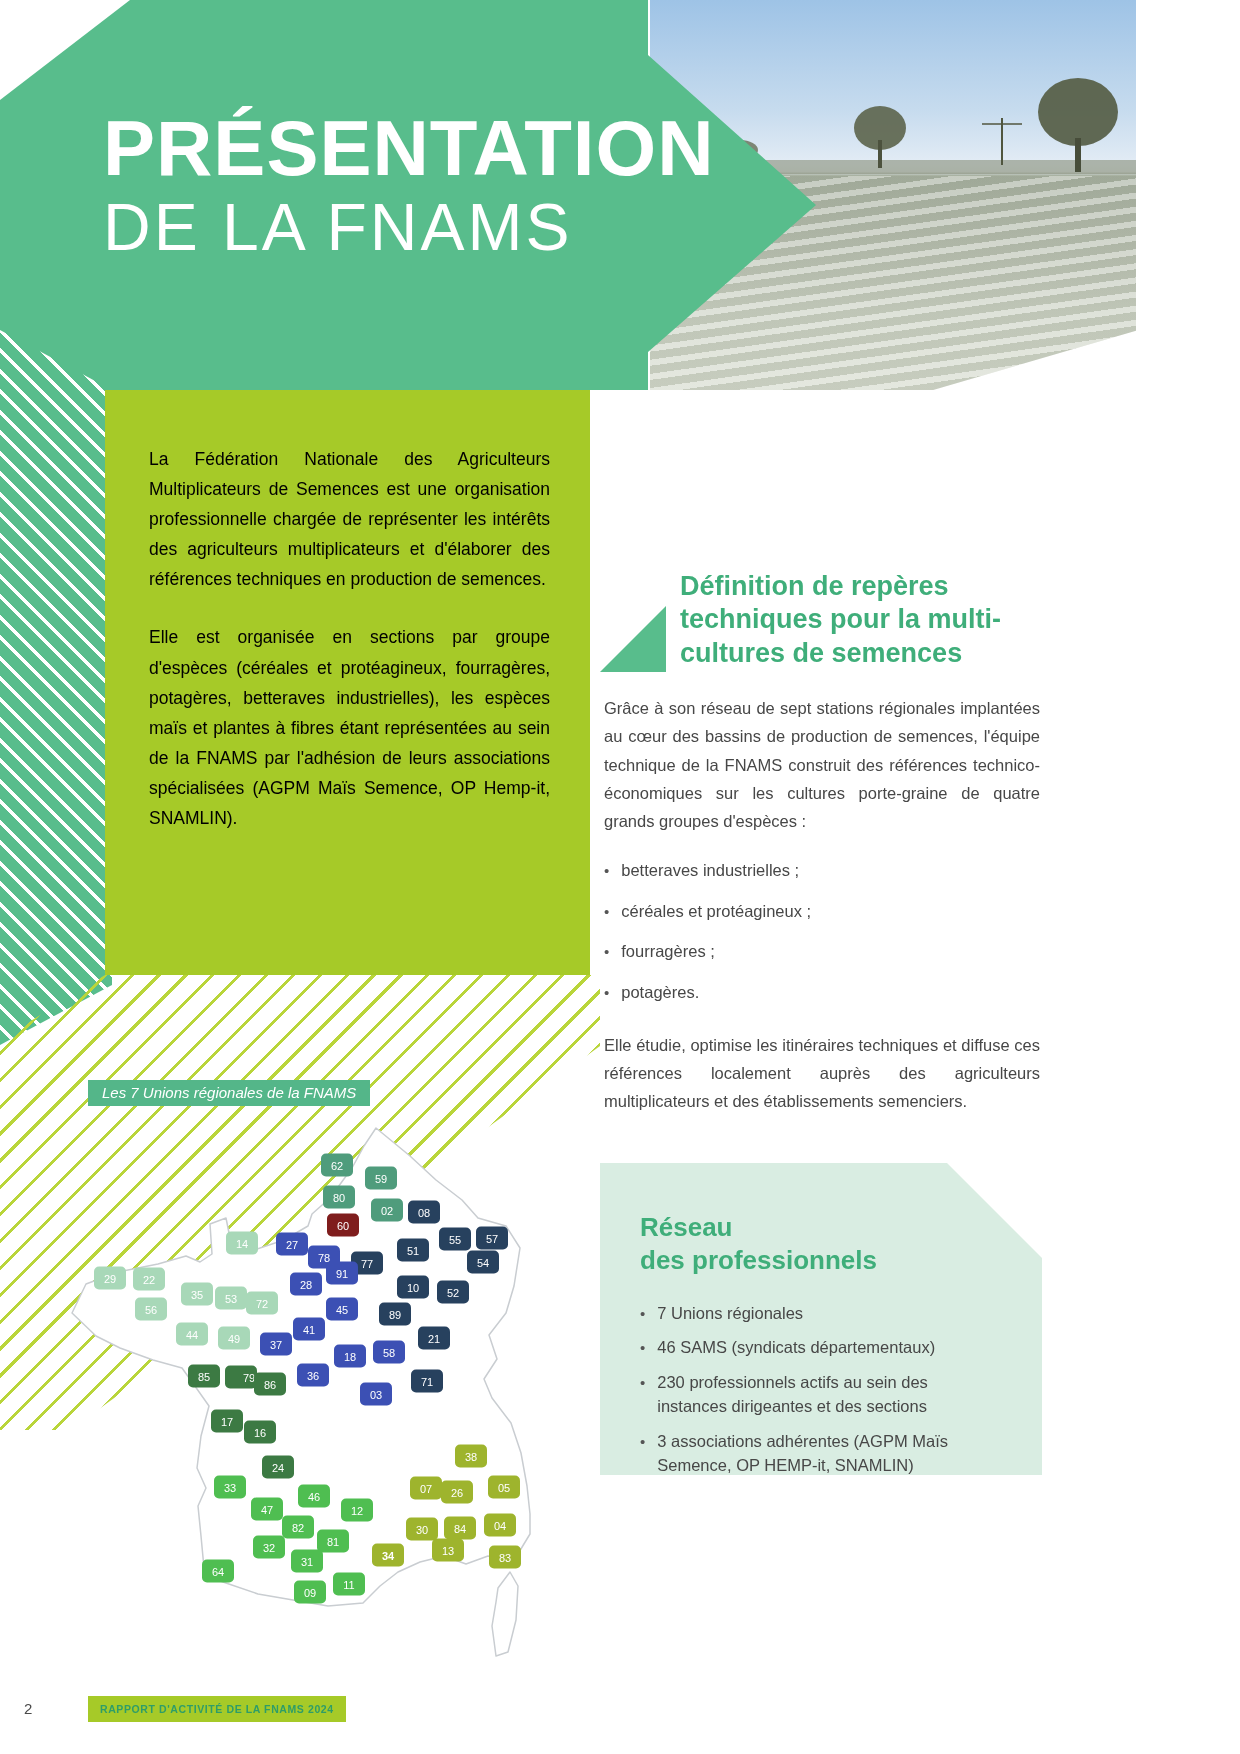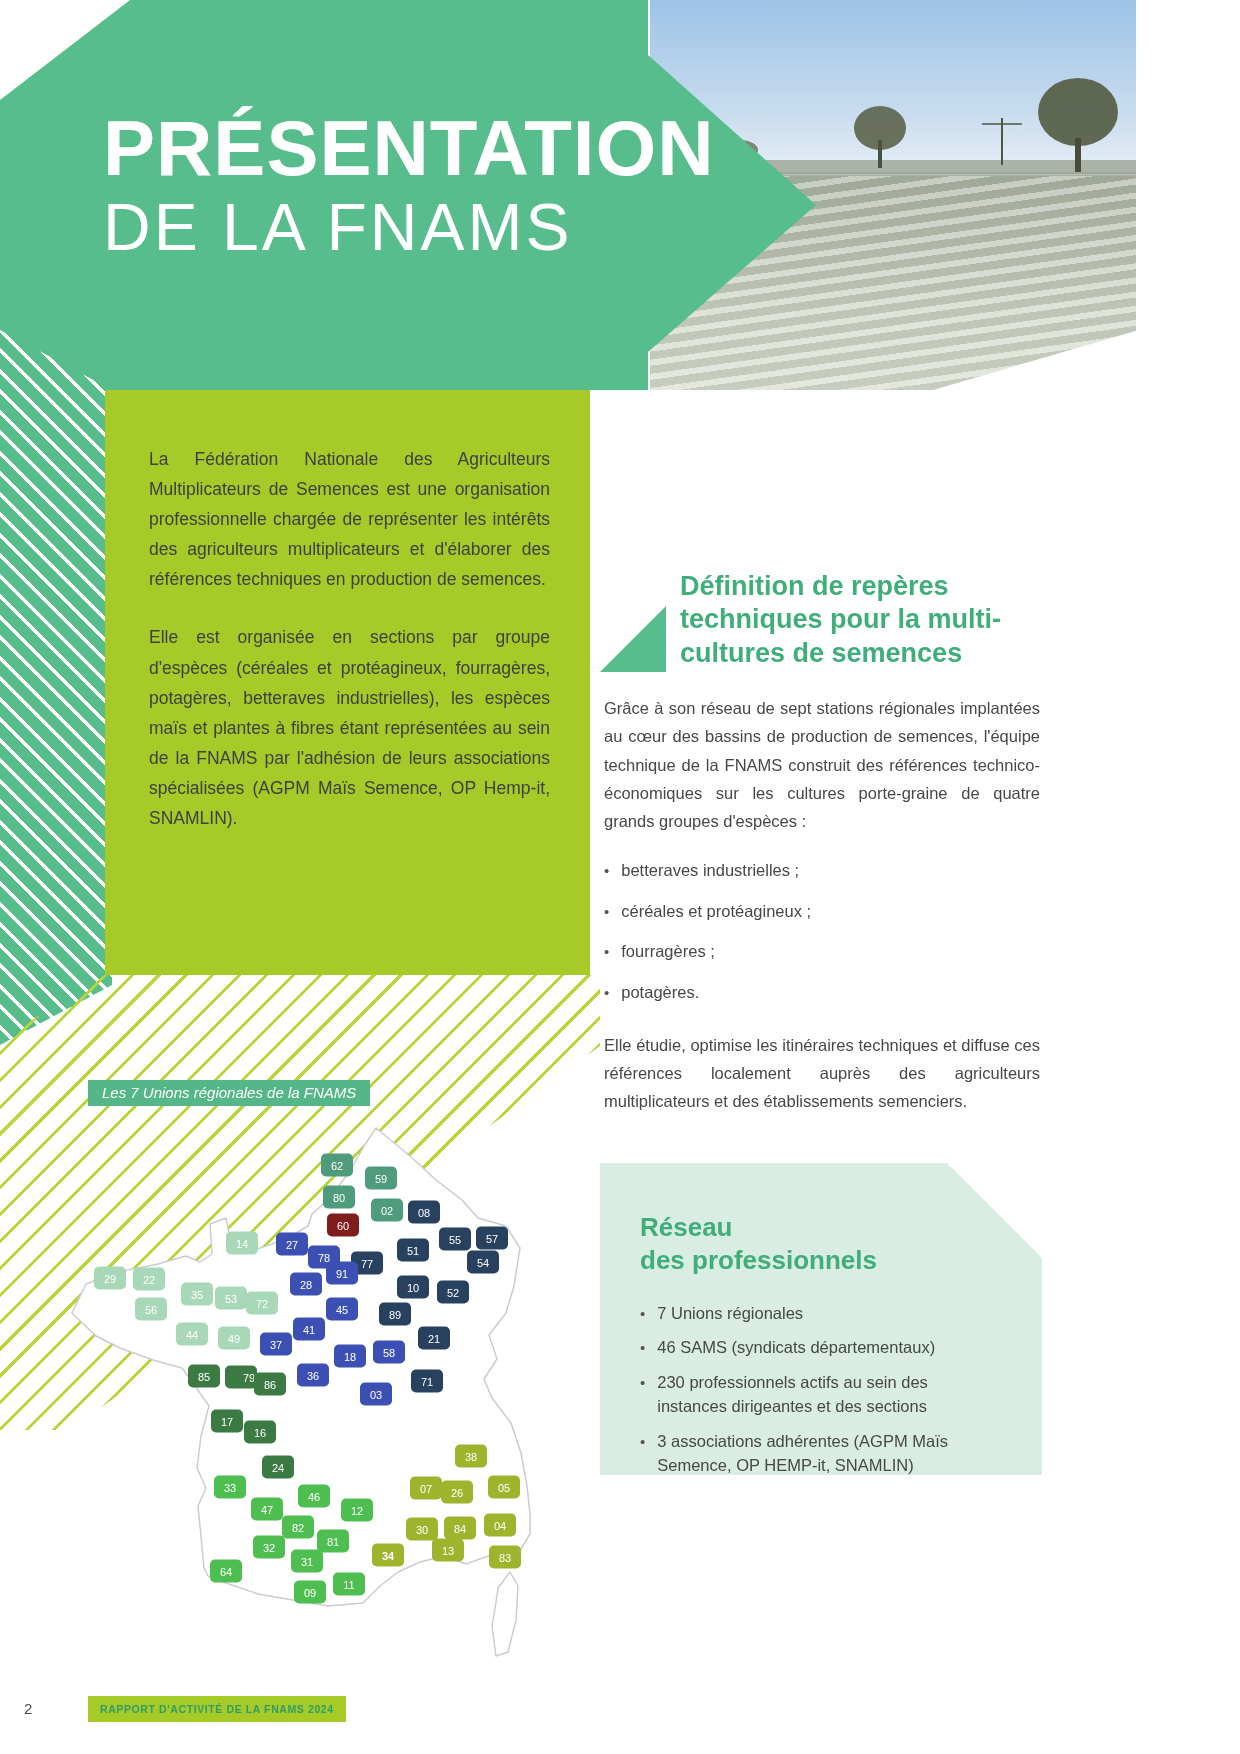--- a/index.html
+++ b/index.html
@@ -38,21 +38,21 @@
   .stripe-teal{position:absolute;left:0;top:330px;width:112px;height:715px;
     background:repeating-linear-gradient(45deg,var(--teal) 0 11px,#ffffff 11px 14.5px);
     clip-path:polygon(0 0,100% 60px,100% 655px,0 100%);}
   .stripe-lime{position:absolute;left:0;top:975px;width:600px;height:455px;
     background:repeating-linear-gradient(135deg,rgba(0,0,0,0) 0 16px,var(--lime-line) 16px 19px);
     clip-path:polygon(105px 0,100% 0,100% 71px,70px 100%,0 100%,0 65px);}
 
   
   .lime-box{position:absolute;left:105px;top:390px;width:485px;height:585px;background:var(--lime);
     padding:54px 40px 0 44px;}
-  .lime-box p{color:#404040;font-size:17.5px;line-height:1.72;text-align:justify;}
+  .lime-box p{color:#000000;font-size:17.5px;line-height:1.72;text-align:justify;}
   .lime-box p + p{margin-top:28px;}
 
   
   .def-triangle{position:absolute;left:600px;top:606px;width:66px;height:66px;background:var(--teal);
     clip-path:polygon(0 100%,100% 0,100% 100%);}
   .right-col{position:absolute;left:604px;top:570px;width:436px;}
   .def-heading{margin-left:76px;color:var(--green-heading);font-size:27px;font-weight:700;line-height:1.24;}
   .def-intro{margin-top:24px;color:var(--body-gray);font-size:16.5px;line-height:1.7;text-align:justify;}
   ul.bullets{list-style:none;margin-top:24px;}
   ul.bullets li{display:flex;gap:12px;color:var(--body-gray);font-size:16.5px;line-height:1.45;}
@@ -197,21 +197,21 @@
         <div class="dept" style="left: 202px; top: 326px; background: rgb(60, 122, 67);">16</div>
         <div class="dept" style="left: 220px; top: 361px; background: rgb(60, 122, 67);">24</div>
         <div class="dept" style="left: 172px; top: 381px; background: rgb(79, 190, 81);">33</div>
         <div class="dept" style="left: 209px; top: 403px; background: rgb(79, 190, 81);">47</div>
         <div class="dept" style="left: 256px; top: 390px; background: rgb(79, 190, 81);">46</div>
         <div class="dept" style="left: 299px; top: 404px; background: rgb(79, 190, 81);">12</div>
         <div class="dept" style="left: 240px; top: 421px; background: rgb(79, 190, 81);">82</div>
         <div class="dept" style="left: 211px; top: 441px; background: rgb(79, 190, 81);">32</div>
         <div class="dept" style="left: 275px; top: 435px; background: rgb(79, 190, 81);">81</div>
         <div class="dept" style="left: 249px; top: 455px; background: rgb(79, 190, 81);">31</div>
-        <div class="dept" style="left: 160px; top: 465px; background: rgb(79, 190, 81); margin-left: 8px;">64</div>
+        <div class="dept" style="left: 160px; top: 465px; background: rgb(79, 190, 81);">64</div>
         <div class="dept" style="left: 252px; top: 486px; background: rgb(79, 190, 81);">09</div>
         <div class="dept" style="left: 291px; top: 478px; background: rgb(79, 190, 81);">11</div>
         <div class="dept" style="left: 413px; top: 350px; background: rgb(158, 180, 45);">38</div>
         <div class="dept" style="left: 368px; top: 382px; background: rgb(158, 180, 45);">07</div>
         <div class="dept" style="left: 399px; top: 386px; background: rgb(158, 180, 45);">26</div>
         <div class="dept" style="left: 446px; top: 381px; background: rgb(158, 180, 45);">05</div>
         <div class="dept" style="left: 364px; top: 423px; background: rgb(158, 180, 45);">30</div>
         <div class="dept" style="left: 402px; top: 422px; background: rgb(158, 180, 45);">84</div>
         <div class="dept" style="left: 442px; top: 419px; background: rgb(158, 180, 45);">04</div>
         <div class="dept" style="left: 390px; top: 444px; background: rgb(158, 180, 45);">13</div>

